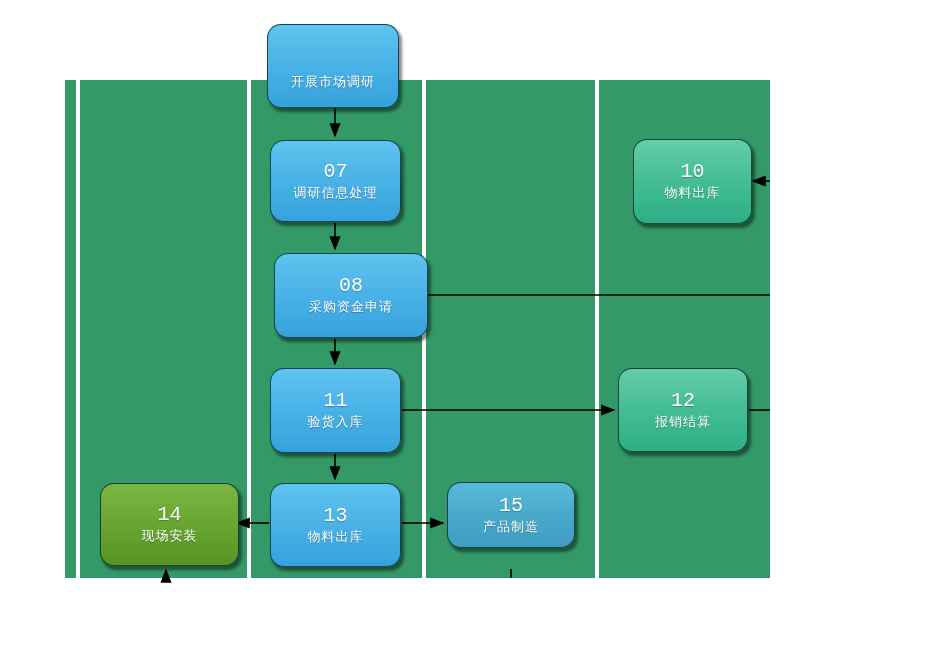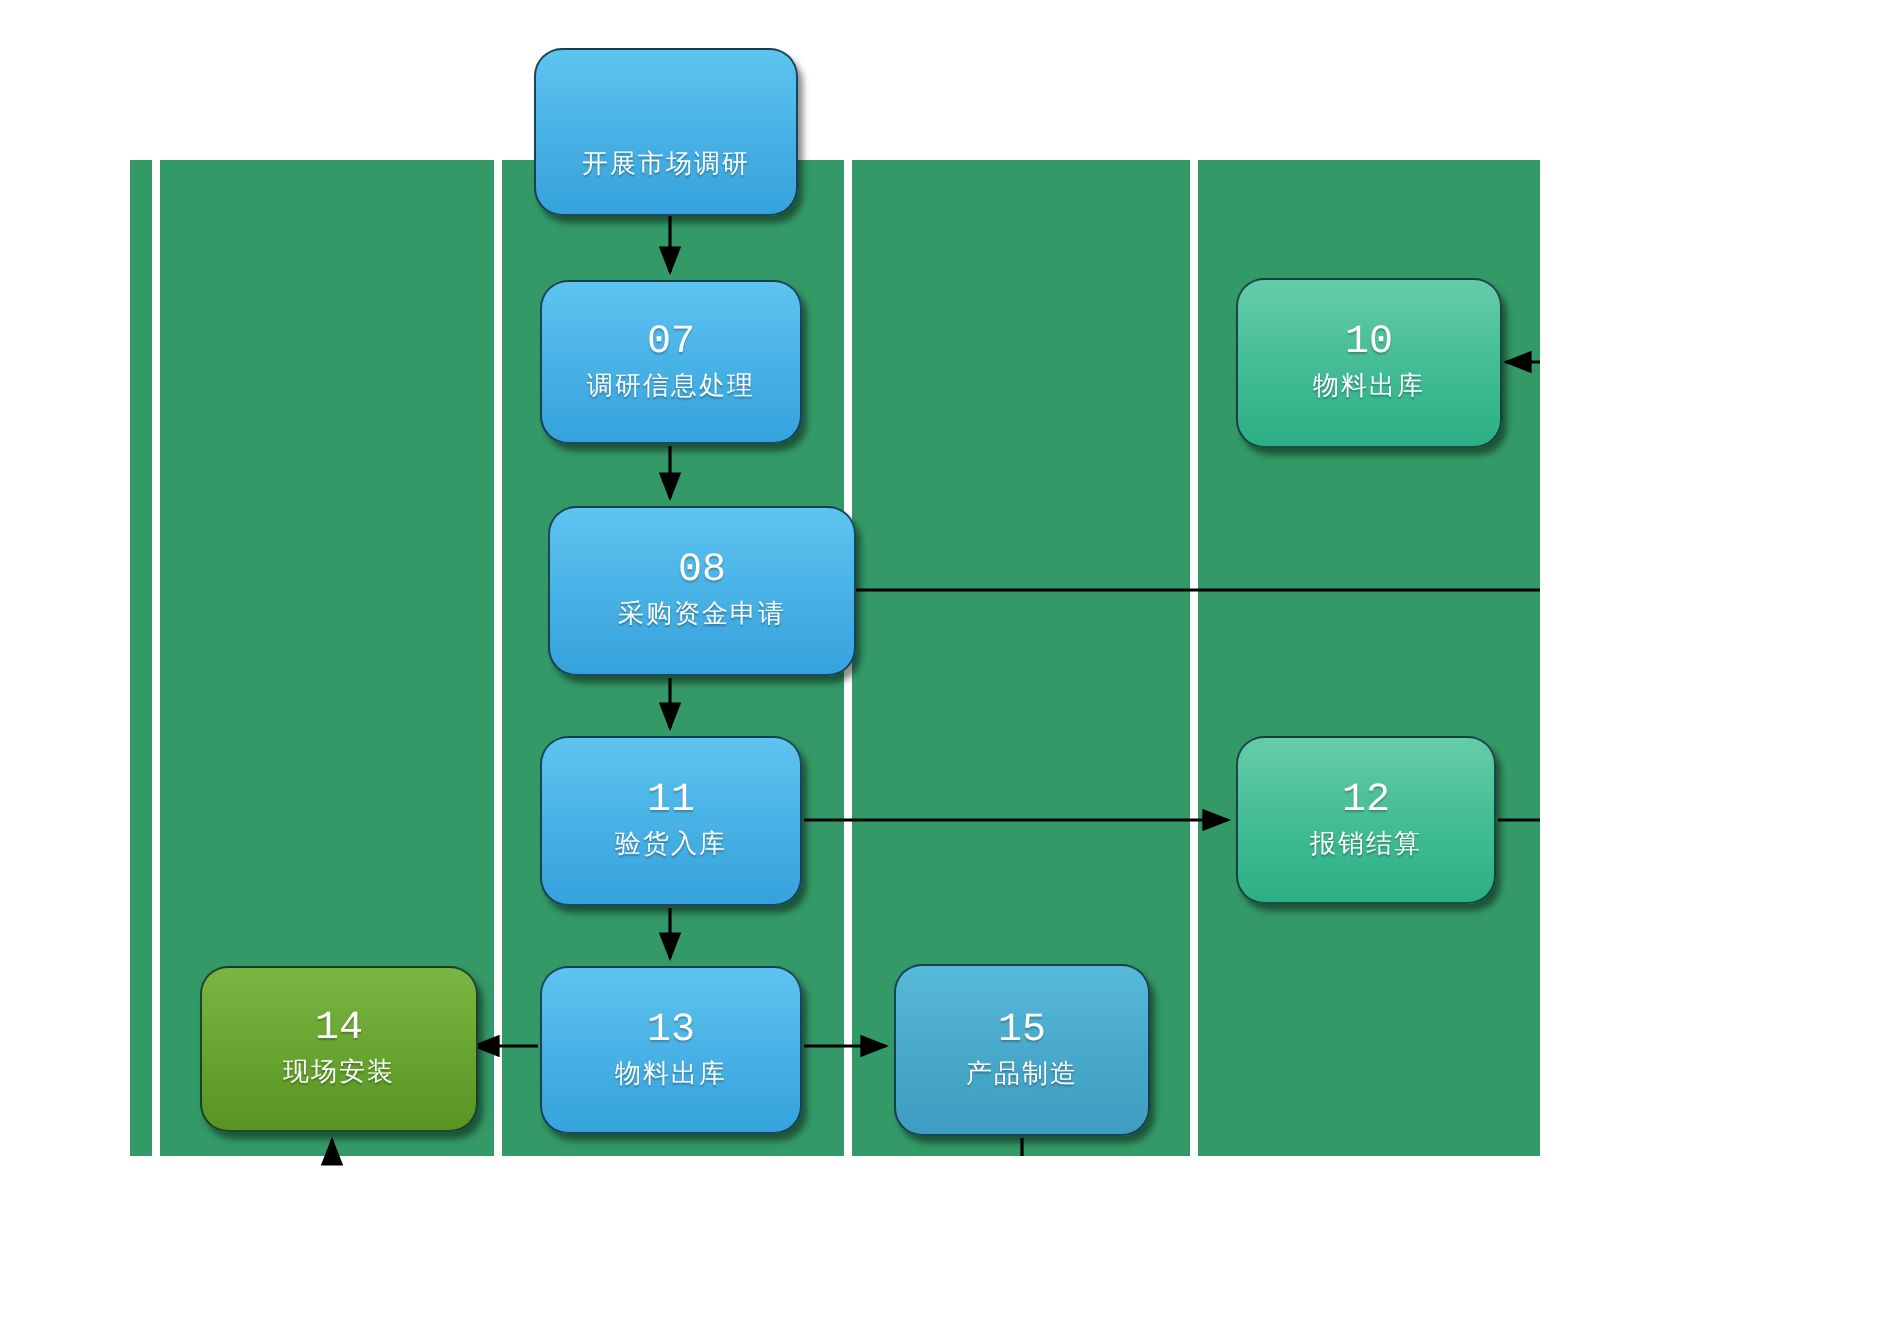--- a/index.html
+++ b/index.html
@@ -117,26 +117,26 @@
   <div class="node blue" style="left:270px;top:483px;width:131px;height:84px">
     <div class="num">13</div>
     <div class="lbl">物料出库</div>
   </div>
 
   <div class="node green" style="left:100px;top:483px;width:139px;height:83px">
     <div class="num">14</div>
     <div class="lbl">现场安装</div>
   </div>
 
-  <div class="node tealblue" style="left:447px;top:482px;width:128px;height:86px">
+  <div class="node tealblue" style="left:447px;top:482px;width:128px;height:66px">
     <div class="num">15</div>
     <div class="lbl">产品制造</div>
   </div>
 
-  <div class="node teal" style="left:618px;top:139px;width:133px;height:85px">
+  <div class="node teal" style="left:633px;top:139px;width:119px;height:85px">
     <div class="num">10</div>
     <div class="lbl">物料出库</div>
   </div>
 
   <div class="node teal" style="left:618px;top:368px;width:130px;height:84px">
     <div class="num">12</div>
     <div class="lbl">报销结算</div>
   </div>
 
 </div>

